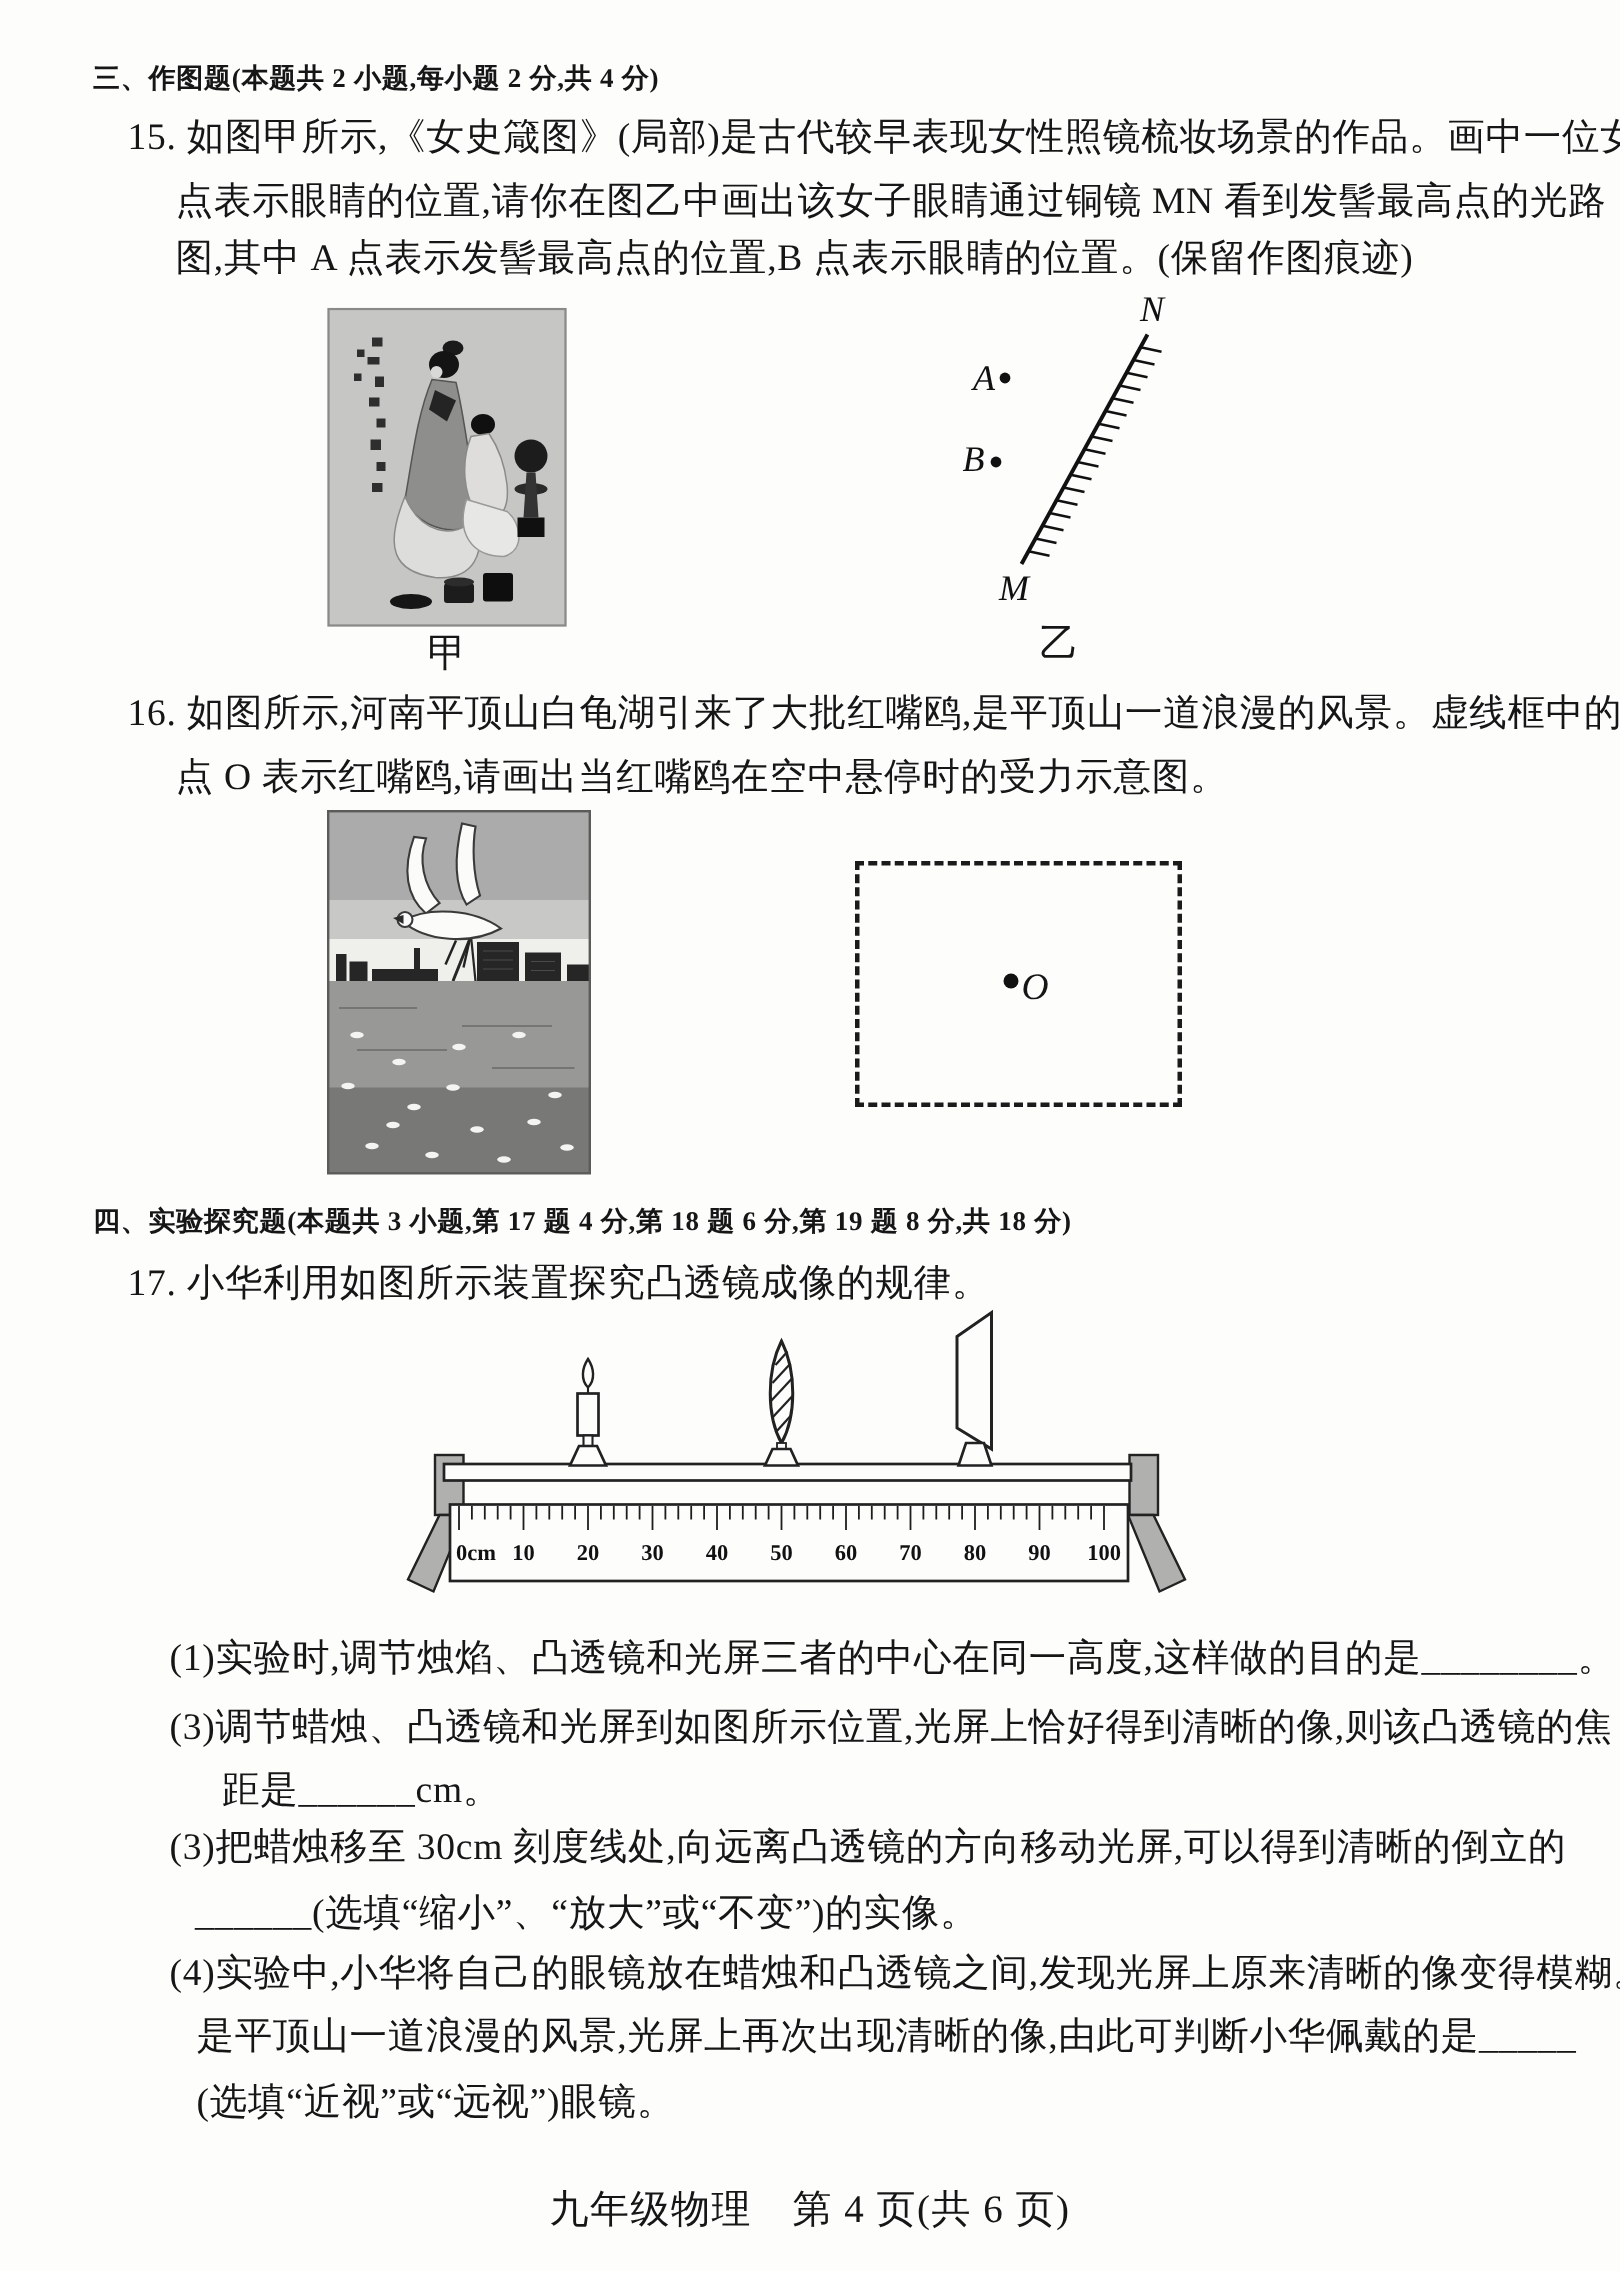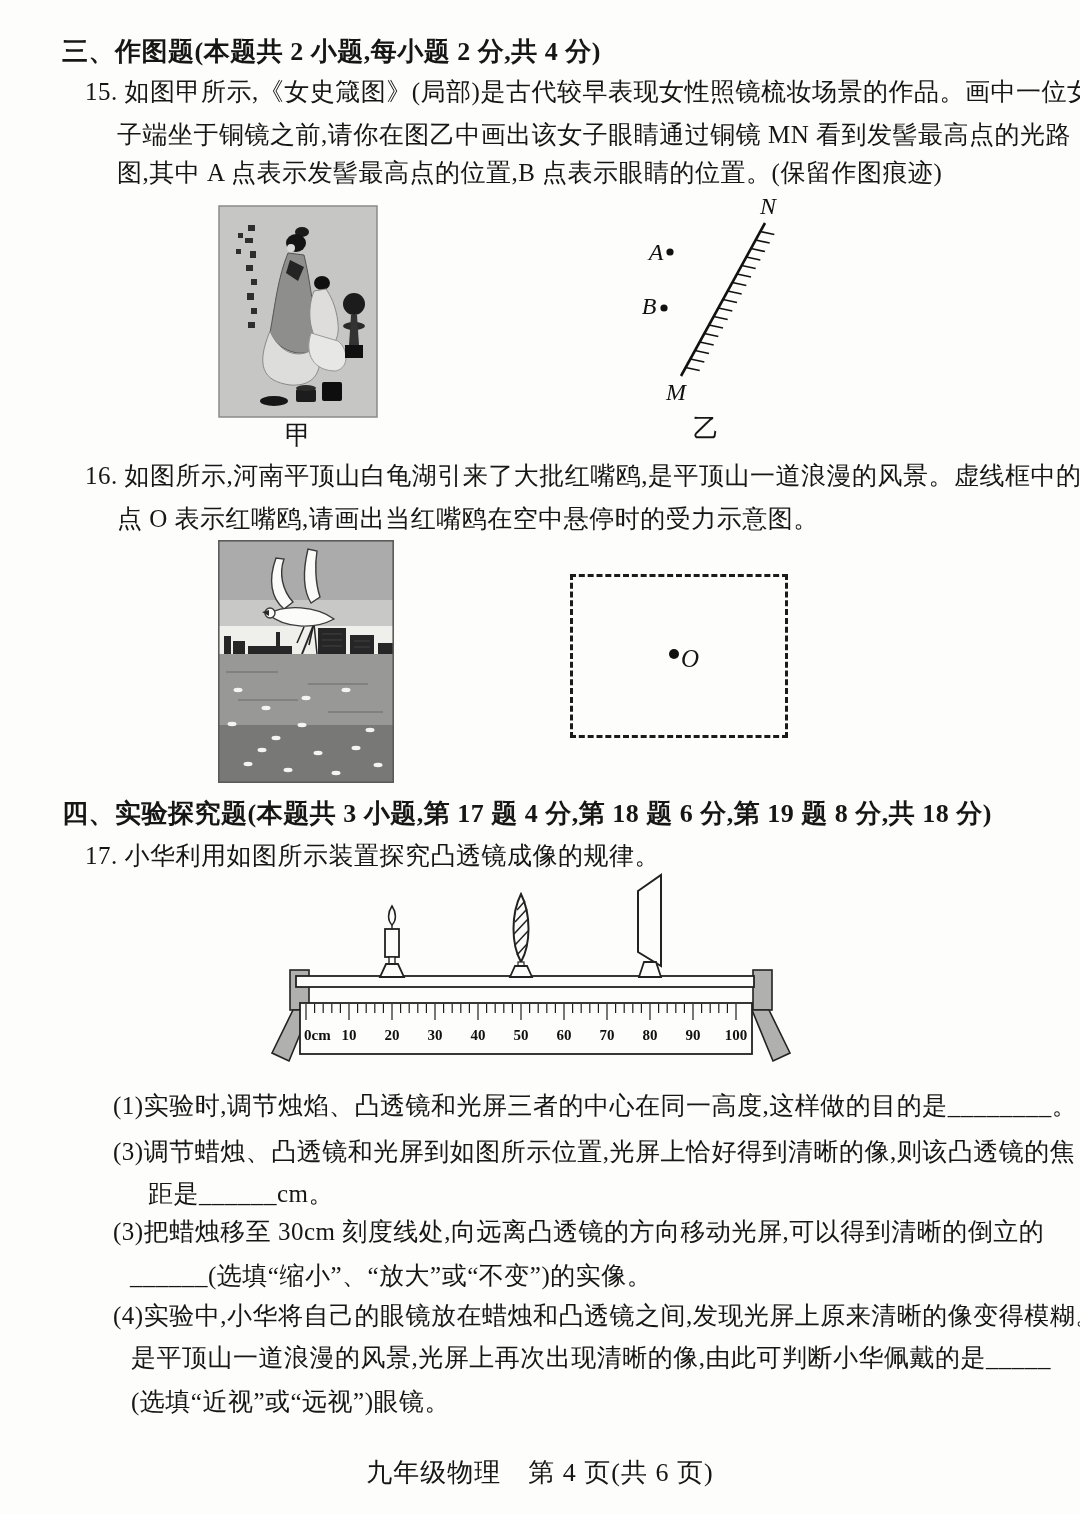--- a/index.html
+++ b/index.html
@@ -1,39 +1,39 @@
 <!DOCTYPE html>
 <html><head>
 <meta charset="utf-8">
 <style>
   * { margin:0; padding:0; box-sizing:border-box; }
   html,body { width:1080px; background:#fdfdfc; }
   body { font-family:"Liberation Serif","DejaVu Serif",serif; color:#161616; }
   .page { position:relative; width:1080px; height:1514px; background:#fdfdfc; overflow:hidden; }
   .tline { position:absolute; font-size:25px; line-height:32px; white-space:nowrap; letter-spacing:0.5px; }
-  .hdr { font-weight:bold; font-size:26px; }
+  .hdr { font-weight:bold; font-size:18px; }
   .caption { position:absolute; font-size:26px; text-align:center; }
   .figure { position:absolute; }
   .forcebox { position:absolute; border:3px dashed #1b1b1b; background:#fdfdfc; }
   .o-dot { position:absolute; width:10px; height:10px; border-radius:50%; background:#111; }
   .o-label { position:absolute; font-style:italic; font-size:25px; font-family:"Liberation Serif",serif; }
   .footer { position:absolute; width:100%; text-align:center; font-size:26px; letter-spacing:1px; }
   svg text { font-family:"Liberation Serif","DejaVu Serif",serif; }
   .mlabel { font-style:italic; font-size:24px; fill:#111; }
   .ruler-num { font-size:15px; font-weight:bold; fill:#111; }
 </style>
 </head>
 <body>
 
 <div class="page">
 
   <div class="tline hdr" style="left:62px; top:36px;">三、作图题(本题共 2 小题,每小题 2 分,共 4 分)</div>
 
   <div class="tline" style="left:85px;  top:76px;">15. 如图甲所示,《女史箴图》(局部)是古代较早表现女性照镜梳妆场景的作品。画中一位女</div>
-  <div class="tline" style="left:117px; top:119px;">子端坐于铜镜之前,请你在图乙中画出该女子眼睛通过铜镜 MN 看到发髻最高点的光路</div>
+  <div class="tline" style="left:117px; top:119px;">点表示眼睛的位置,请你在图乙中画出该女子眼睛通过铜镜 MN 看到发髻最高点的光路</div>
   <div class="tline" style="left:117px; top:157px;">图,其中 A 点表示发髻最高点的位置,B 点表示眼睛的位置。(保留作图痕迹)</div>
 
   <svg class="figure" style="left:218px; top:205px;" width="160" height="213" viewBox="0 0 160 213">
     <rect x="1" y="1" width="158" height="211" fill="#c6c6c4" stroke="#8a8a88" stroke-width="1.5"></rect>
 
     <g fill="#2e2e2e">
       <rect x="30" y="20" width="7" height="6"></rect>
         <rect x="27" y="33" width="8" height="5"></rect>
       <rect x="32" y="46" width="6" height="7"></rect>
         <rect x="28" y="60" width="7" height="6"></rect>

